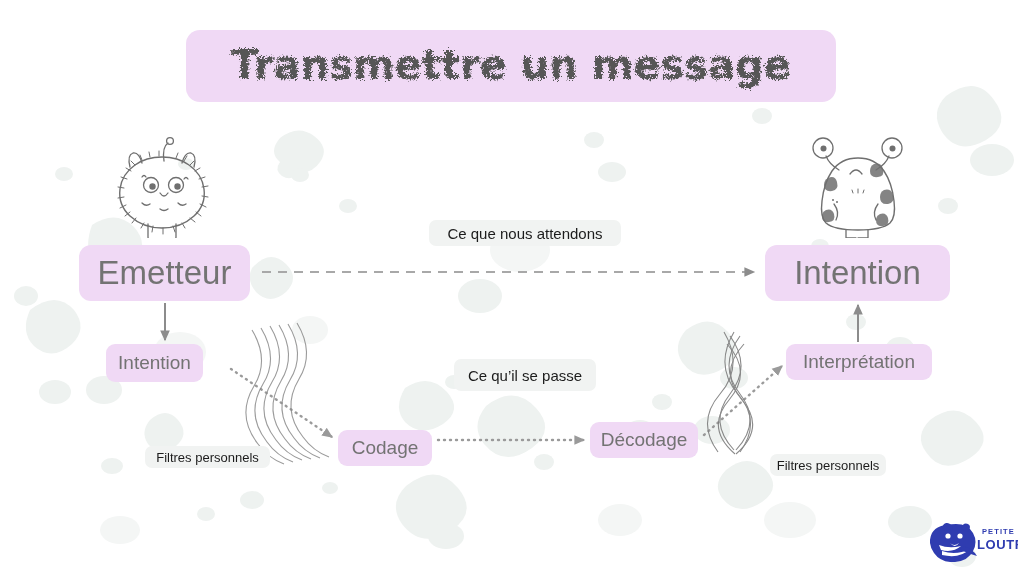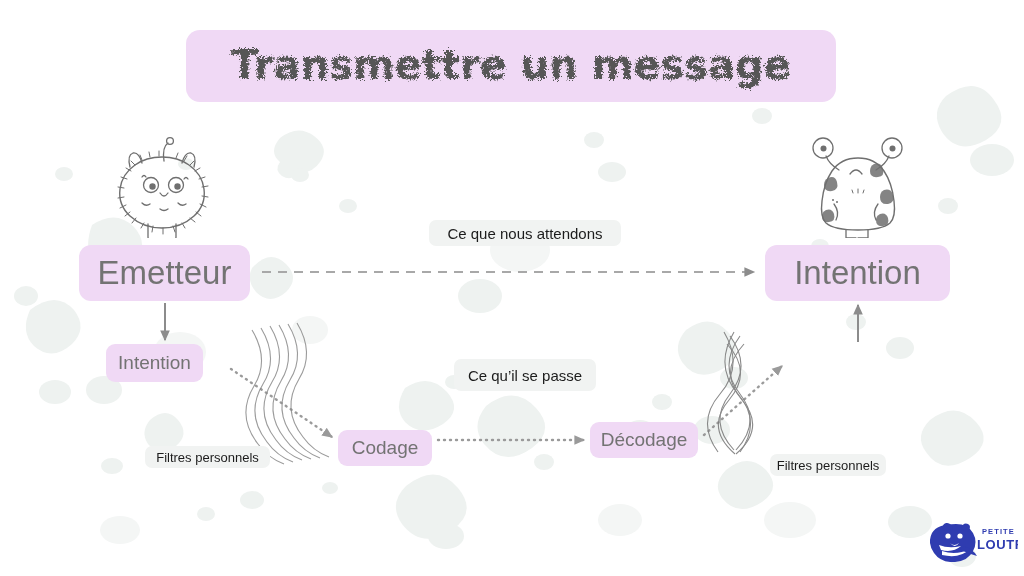--- a/index.html
+++ b/index.html
@@ -288,20 +288,21 @@
       <path d="M40 102 l0 8 M40 110 l10 0"></path>
       <path d="M62 102 l0 8 M62 110 l-10 0"></path>
     </g>
   </svg>
 
   <div class="node big" id="node-emetteur">Emetteur</div>
   <div class="node big" id="node-recepteur">Intention</div>
   <div class="node small" id="node-intention">Intention</div>
   <div class="node small" id="node-codage">Codage</div>
   <div class="node small" id="node-decodage">Décodage</div>
+  <div class="node small" id="node-interpretation">Interprétation</div>
 
   <div class="pill" id="pill-attendons">Ce que nous attendons</div>
   <div class="pill" id="pill-passe">Ce qu’il se passe</div>
   <div class="pill" id="pill-filtres-l">Filtres personnels</div>
   <div class="pill" id="pill-filtres-r">Filtres personnels</div>
 
   <svg id="logo" viewBox="0 0 88 44" xmlns="http://www.w3.org/2000/svg">
     <g>
       <path d="M26 6
                q12 0 17 9 q5 9 0 18 q-5 10 -18 11 q-14 1 -21 -9 q-7 -10 -2 -20 q5 -9 24 -9 z" fill="#2f3cb0"></path>

